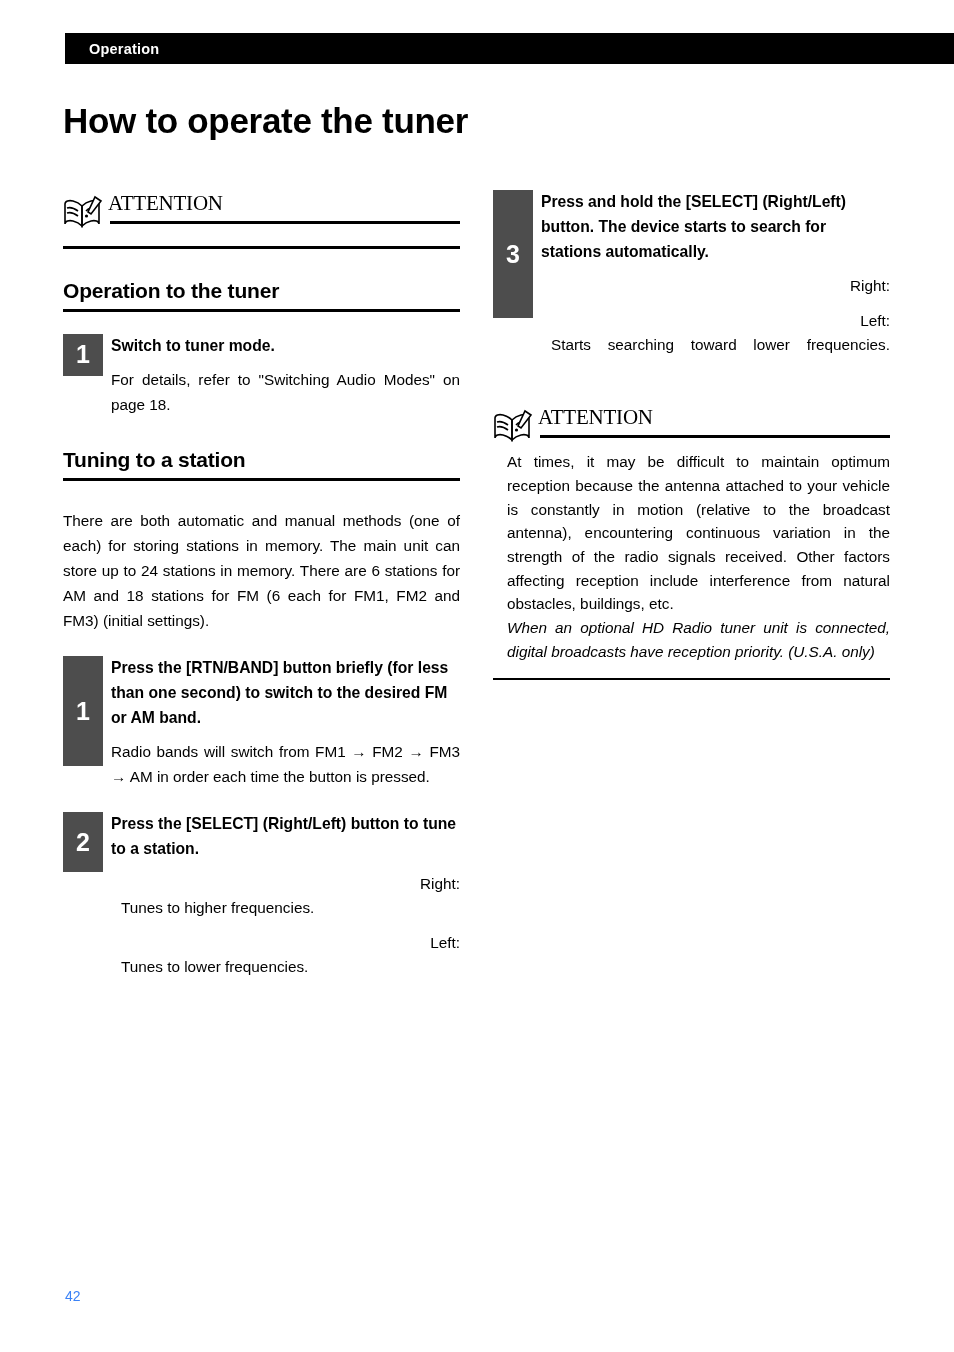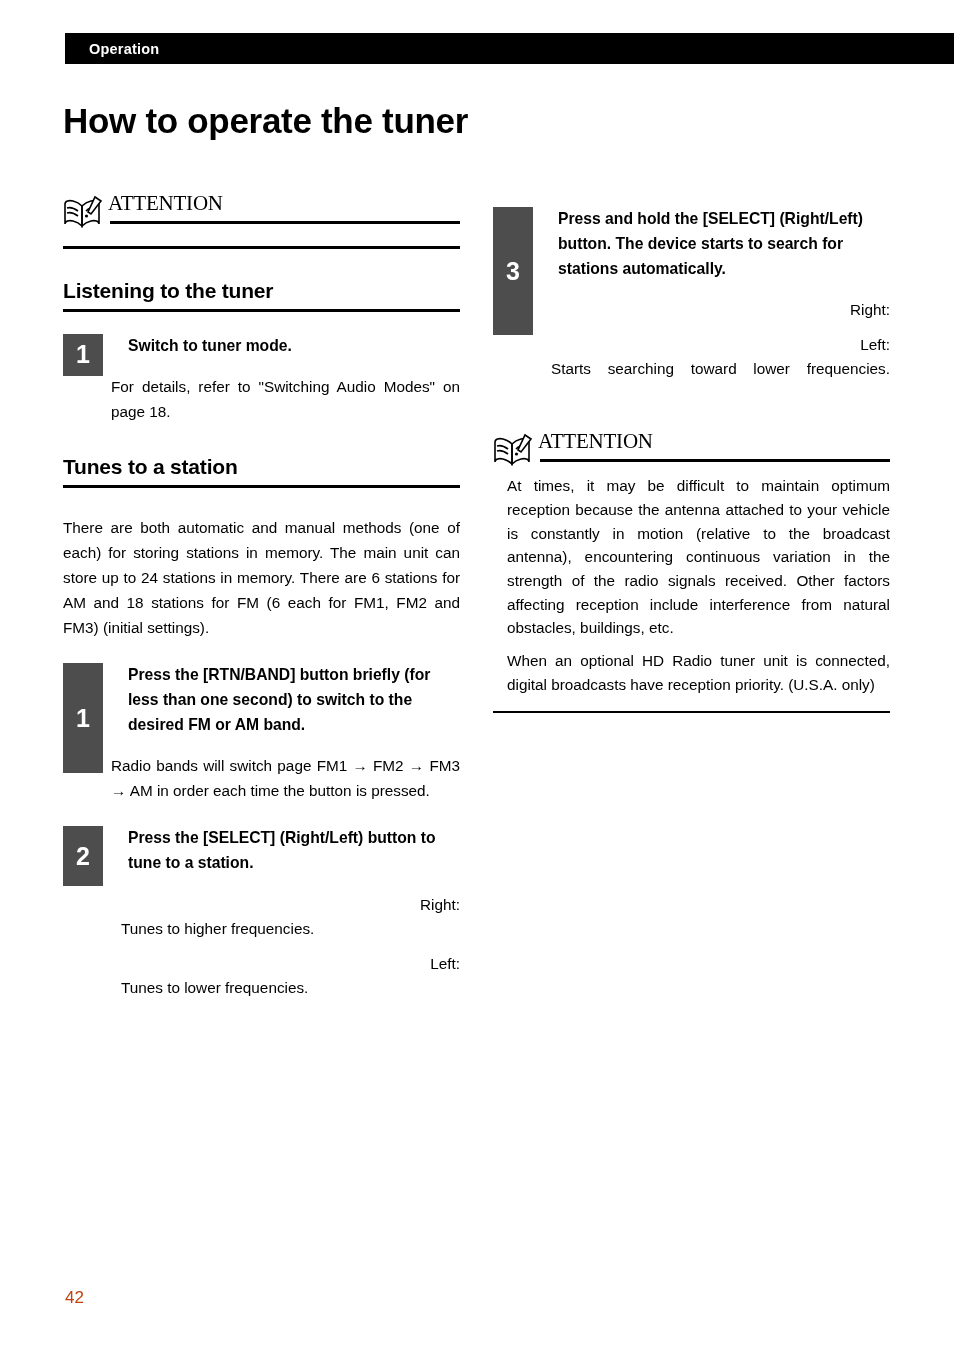--- a/index.html
+++ b/index.html
@@ -96,21 +96,21 @@
     text-align: justify;
   }
   .attn-bullet::before {
     content: "\2022";
     position: absolute;
     left: 3px;
     top: 0;
   }
   .attn-bullet p { margin: 0; text-align: justify; }
   .attn-para { margin: 0; text-align: justify; padding-left: 18px; }
-  .attn-para + .attn-para { margin-top: 9px; }
+  .attn-para + .attn-para { margin-top: 0; font-style: italic; }
   .rule-heavy {
     height: 2.5px;
     background: #000000;
     margin: 14px 0 0 0;
   }
 
   
   .section {
     margin-top: 30px;
   }
@@ -159,21 +159,21 @@
   .step-num.h2 { height: 60px; }
   .step-num.h4 { height: 110px; }
   .step-num.h5 { height: 128px; }
   .step-body {
     margin-left: 48px;
   }
   .step-title {
     font-size: 15.7px;
     font-weight: bold;
     line-height: 1.58;
-    margin: 17px;
+    margin: 0;
   }
   .step-text {
     font-size: 15.3px;
     line-height: 1.63;
     text-align: justify;
     text-justify: inter-word;
     margin: 10px 0 0 0;
   }
   .sub-label {
     font-size: 15.3px;
@@ -194,22 +194,22 @@
     content: "";
     display: inline-block;
     width: 100%;
   }
 
   
   .page-number {
     position: absolute;
     left: 65px;
     top: 1288px;
-    font-size: 17px;
-    color: #c2410c;
+    font-size: 14px;
+    color: #3b82f6;
   }
 </style>
 </head>
 <body>
 
 <div class="runhead-bar">
   <span class="runhead-label">Operation</span>
 </div>
 
 <h1 class="page-title">How to operate the tuner</h1>
@@ -233,43 +233,43 @@
           </g>
         </svg>
       </span>
       <span class="attn-word">ATTENTION</span>
       <span class="attn-rule"></span>
     </div>
     <div class="rule-heavy"></div>
   </div>
 
   <div class="section">
-    <h2 class="section-title">Listening to the tuner</h2>
+    <h2 class="section-title">Operation to the tuner</h2>
     <div class="section-rule"></div>
 
     <div class="step">
       <div class="step-num h1">1</div>
       <div class="step-body">
         <p class="step-title">Switch to tuner mode.</p>
         <p class="step-text">For details, refer to "Switching Audio Modes" on page 18.</p>
       </div>
     </div>
   </div>
 
   <div class="section">
-    <h2 class="section-title">Tunes to a station</h2>
+    <h2 class="section-title">Tuning to a station</h2>
     <div class="section-rule"></div>
 
     <p class="para para-first">There are both automatic and manual methods (one of each) for storing stations in memory. The main unit can store up to 24 stations in memory. There are 6 stations for AM and 18 stations for FM (6 each for FM1, FM2 and FM3) (initial settings).</p>
 
     <div class="step">
       <div class="step-num h4">1</div>
       <div class="step-body">
         <p class="step-title">Press the [RTN/BAND] button briefly (for less than one second) to switch to the desired FM or AM band.</p>
-        <p class="step-text">Radio bands will switch page FM1 → FM2 → FM3 → AM in order each time the button is pressed.</p>
+        <p class="step-text">Radio bands will switch from FM1 → FM2 → FM3 → AM in order each time the button is pressed.</p>
       </div>
     </div>
 
     <div class="step">
       <div class="step-num h2">2</div>
       <div class="step-body">
         <p class="step-title">Press the [SELECT] (Right/Left) button to tune to a station.</p>
         <p class="sub-label">Right:</p>
         <p class="sub-value nojust">Tunes to higher frequencies.</p>
         <p class="sub-label">Left:</p>

